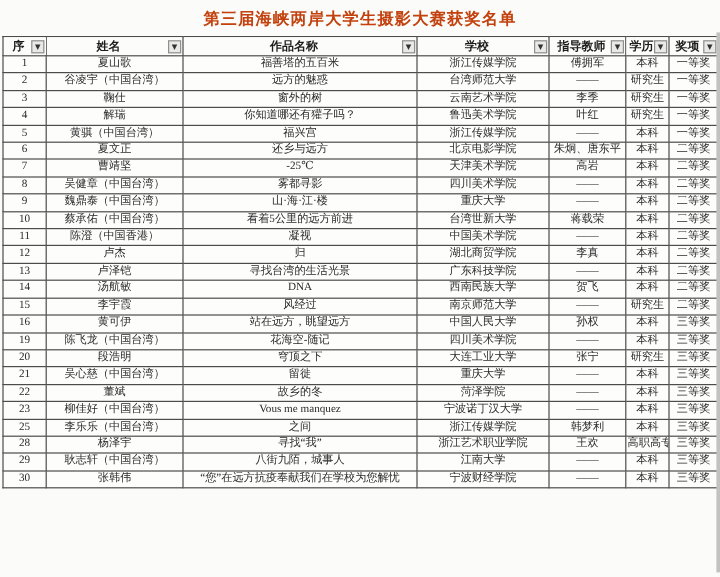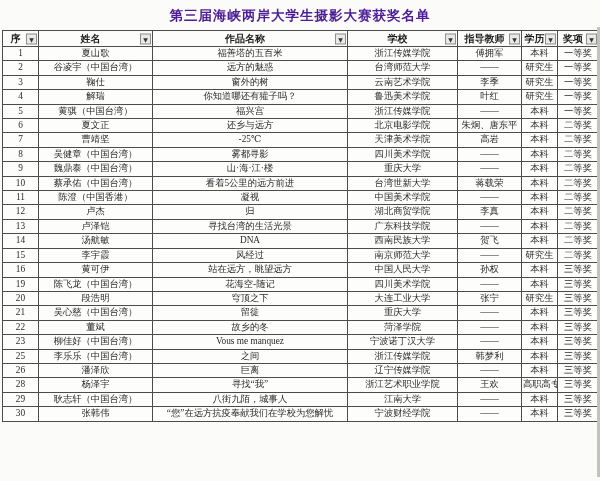--- a/index.html
+++ b/index.html
@@ -16,21 +16,21 @@
     width: 600px;
     height: 481px;
   }
   .title {
     margin: 0;
     padding-top: 7px;
     height: 22px;
     text-align: center;
     font-size: 13.5px;
     font-weight: bold;
-    color: #4c1d95;
+    color: #c2410c;
     letter-spacing: 1px;
   }
   table.award-table {
     border-collapse: collapse;
     table-layout: fixed;
     width: 596px;
     margin: 1px 2px 0 2px;
   }
   th, td {
     border: 1px solid #4c4c4c;
@@ -303,29 +303,20 @@
         <tr>
           <td>25</td>
           <td>李乐乐（中国台湾）</td>
           <td>之间</td>
           <td>浙江传媒学院</td>
           <td>韩梦利</td>
           <td>本科</td>
           <td>三等奖</td>
         </tr>
         <tr>
-          <td>26</td>
-          <td>潘泽欣</td>
-          <td>巨离</td>
-          <td>辽宁传媒学院</td>
-          <td>——</td>
-          <td>本科</td>
-          <td>三等奖</td>
-        </tr>
-        <tr>
           <td>28</td>
           <td>杨泽宇</td>
           <td>寻找“我”</td>
           <td>浙江艺术职业学院</td>
           <td>王欢</td>
           <td>高职高专</td>
           <td>三等奖</td>
         </tr>
         <tr>
           <td>29</td>

